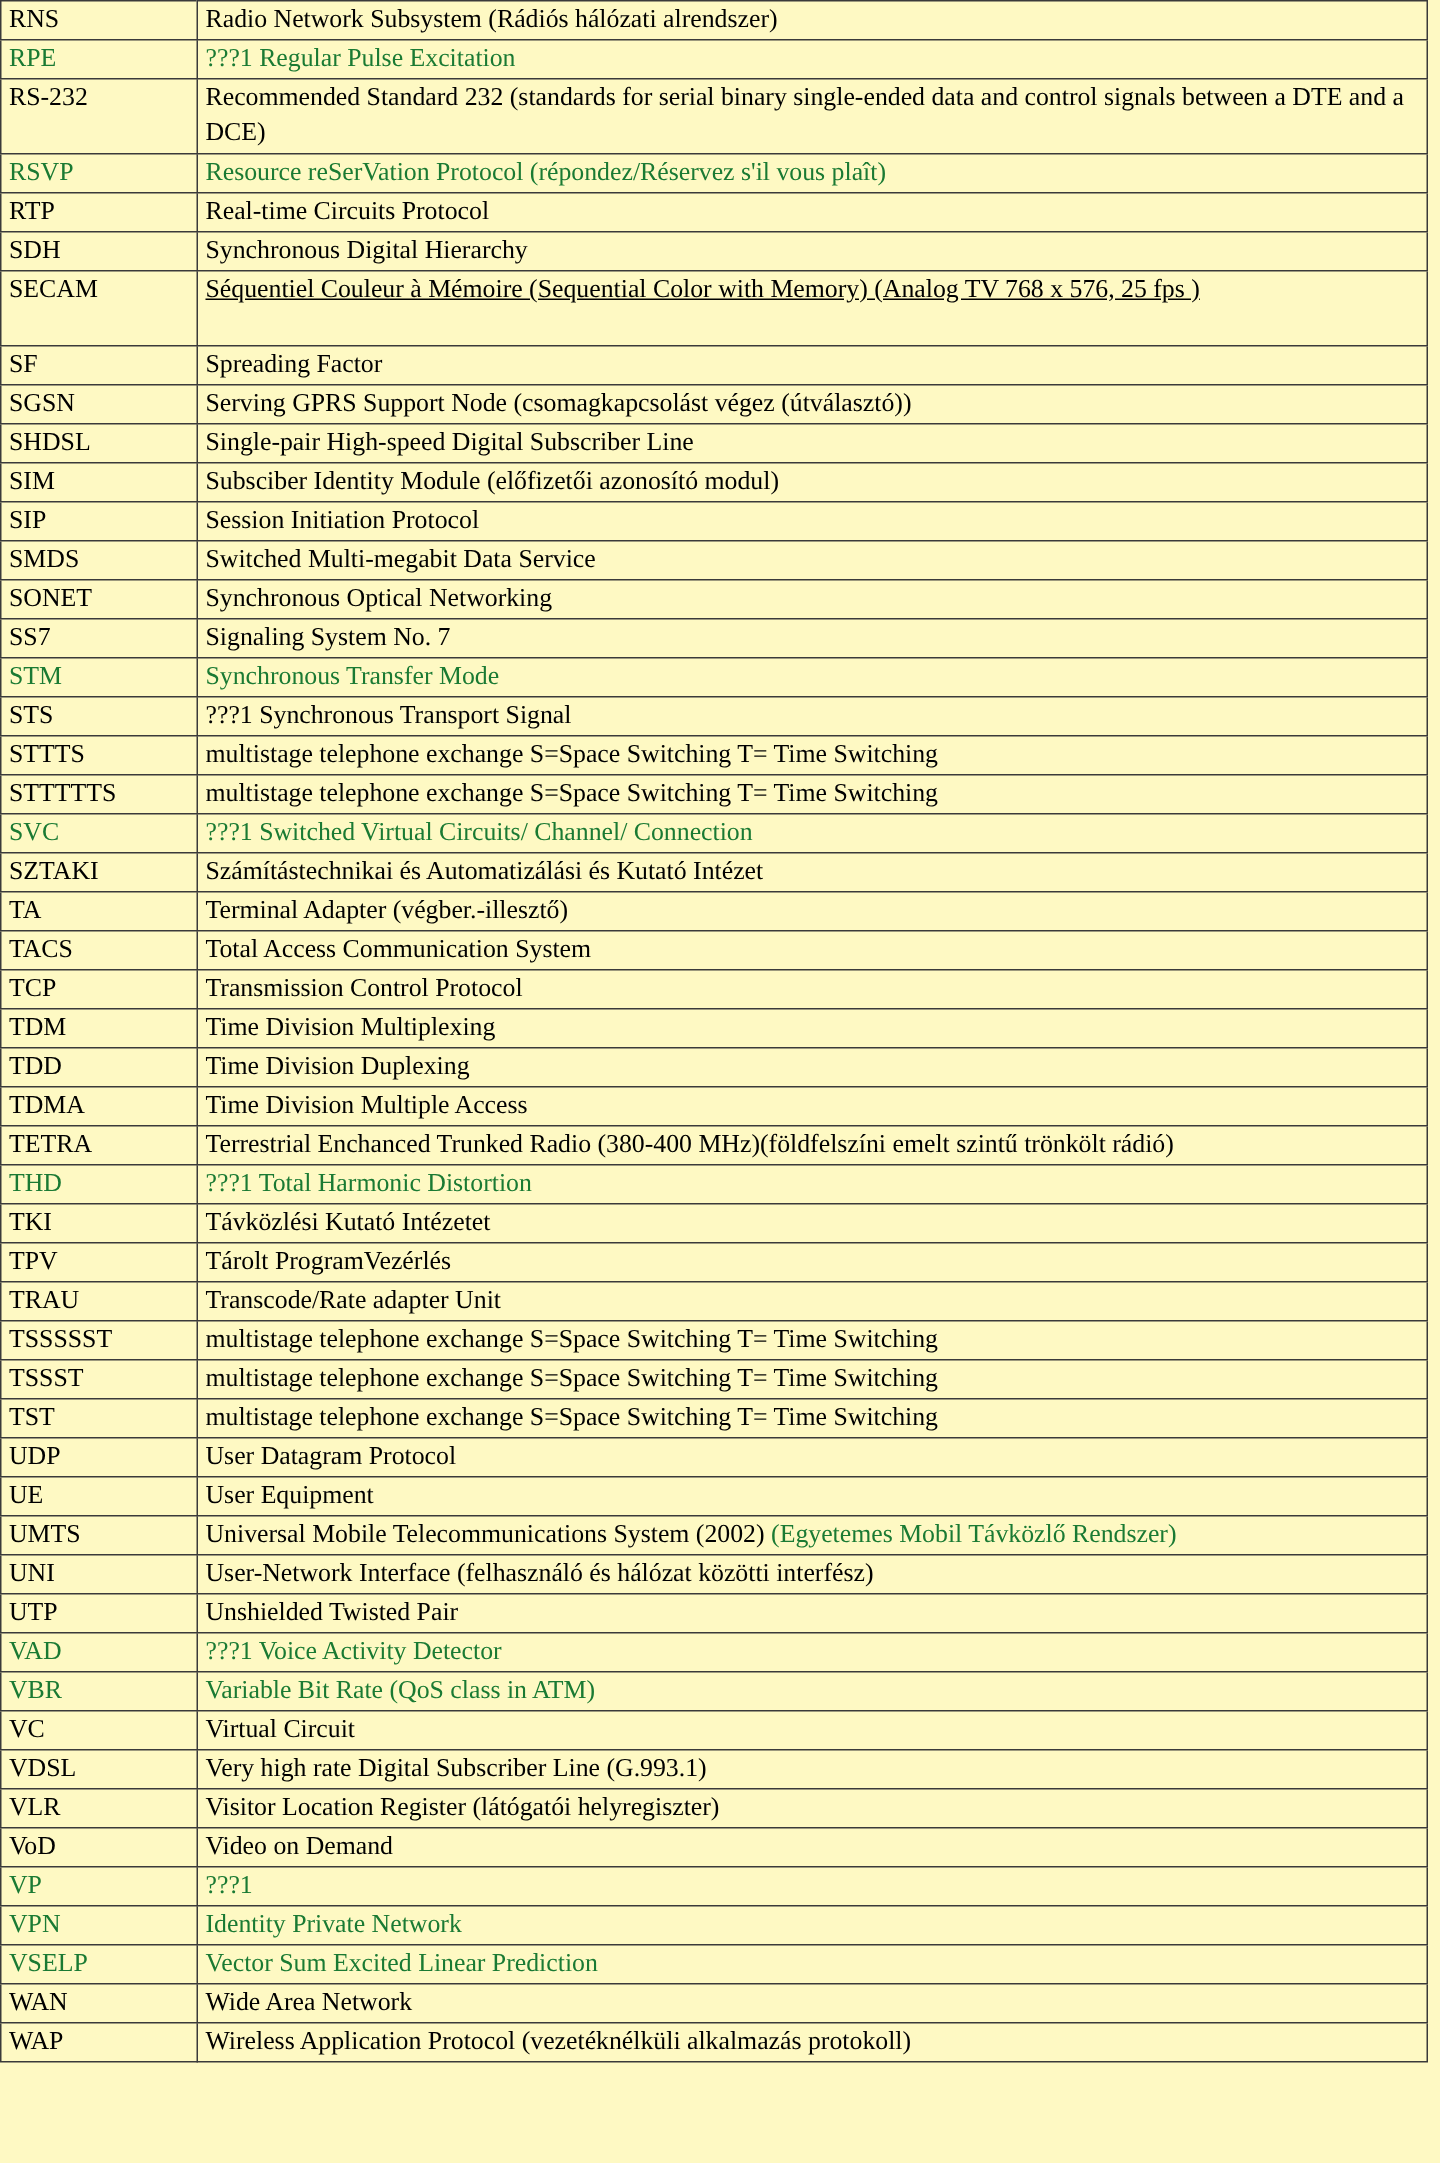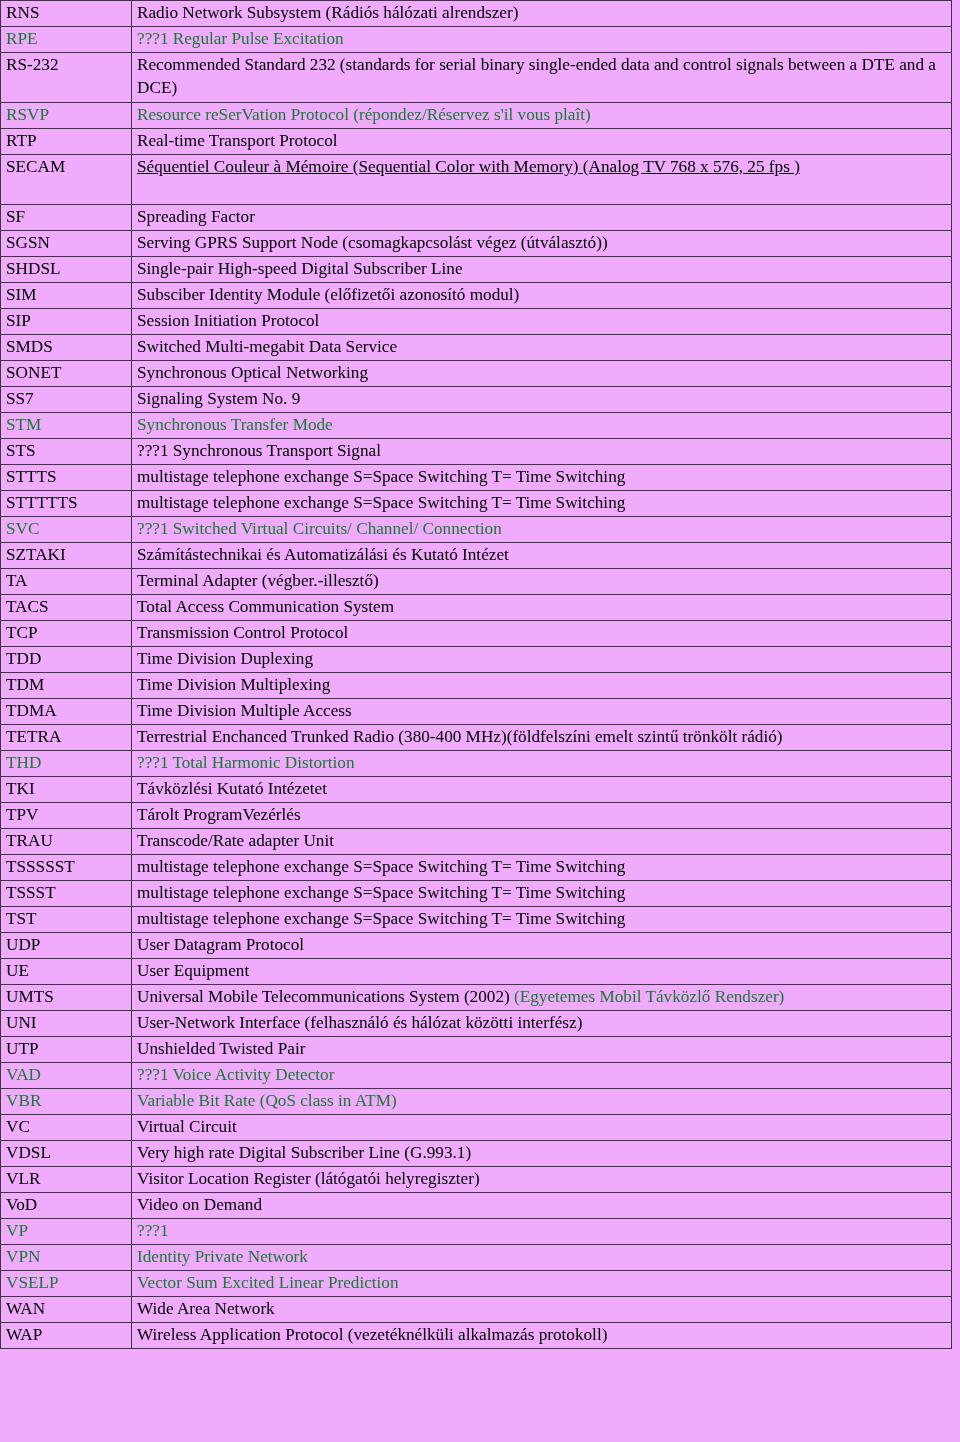--- a/index.html
+++ b/index.html
@@ -12,21 +12,21 @@
     width: 960px;
     height: 1442px;
     overflow: hidden;
     font-family: "Liberation Serif", "DejaVu Serif", serif;
     color: #000000;
   }
   .page {
     position: relative;
     width: 960px;
     height: 1442px;
-    background: #f0abfc;
+    background: #fef9c3;
     overflow: hidden;
   }
   table.glossary {
     border-collapse: collapse;
     table-layout: fixed;
     width: 951px;
     margin: 0;
     border-left: 1px solid #3a3a3a;
     border-top: 1px solid #3a3a3a;
     border-right: 1px solid #3a3a3a;
@@ -84,21 +84,25 @@
         <tr>
           <td class="abbr" style="height: 47px; margin-left: 24px;">RS-232</td>
           <td class="desc pre-space" style="height: 47px;">Recommended Standard 232 (standards for serial binary single-ended data and control signals between a DTE and a DCE)</td>
         </tr>
         <tr class="green">
           <td class="abbr green">RSVP</td>
           <td class="desc green pre-space">Resource reSerVation Protocol (répondez/Réservez s'il vous plaît)</td>
         </tr>
         <tr>
           <td class="abbr">RTP</td>
-          <td class="desc pre-space">Real-time Transport Protocol</td>
+          <td class="desc pre-space">Real-time Circuits Protocol</td>
+        </tr>
+        <tr>
+          <td class="abbr">SDH</td>
+          <td class="desc pre-space">Synchronous Digital Hierarchy</td>
         </tr>
         <tr>
           <td class="abbr" style="height: 47px;">SECAM</td>
           <td class="desc pre-space" style="height: 47px; text-decoration: underline;">Séquentiel Couleur à Mémoire (Sequential Color with Memory) (Analog TV 768 x 576, 25 fps )</td>
         </tr>
         <tr>
           <td class="abbr">SF</td>
           <td class="desc pre-space">Spreading Factor</td>
         </tr>
         <tr>
@@ -120,21 +124,21 @@
         <tr>
           <td class="abbr">SMDS</td>
           <td class="desc pre-space">Switched Multi-megabit Data Service</td>
         </tr>
         <tr>
           <td class="abbr">SONET</td>
           <td class="desc pre-space">Synchronous Optical Networking</td>
         </tr>
         <tr>
           <td class="abbr">SS7</td>
-          <td class="desc pre-space">Signaling System No. 9</td>
+          <td class="desc pre-space">Signaling System No. 7</td>
         </tr>
         <tr class="green">
           <td class="abbr green">STM</td>
           <td class="desc green pre-space">Synchronous Transfer Mode</td>
         </tr>
         <tr>
           <td class="abbr">STS</td>
           <td class="desc pre-space">???1 Synchronous Transport Signal</td>
         </tr>
         <tr>
@@ -159,26 +163,26 @@
         </tr>
         <tr>
           <td class="abbr">TACS</td>
           <td class="desc pre-space">Total Access Communication System</td>
         </tr>
         <tr>
           <td class="abbr">TCP</td>
           <td class="desc pre-space">Transmission Control Protocol</td>
         </tr>
         <tr>
+          <td class="abbr">TDM</td>
+          <td class="desc pre-space">Time Division Multiplexing</td>
+        </tr>
+        <tr>
           <td class="abbr">TDD</td>
           <td class="desc pre-space">Time Division Duplexing</td>
-        </tr>
-        <tr>
-          <td class="abbr">TDM</td>
-          <td class="desc pre-space">Time Division Multiplexing</td>
         </tr>
         <tr>
           <td class="abbr">TDMA</td>
           <td class="desc pre-space">Time Division Multiple Access</td>
         </tr>
         <tr>
           <td class="abbr">TETRA</td>
           <td class="desc pre-space">Terrestrial Enchanced Trunked Radio (380-400 MHz)(földfelszíni emelt szintű trönkölt rádió)</td>
         </tr>
         <tr class="green">

